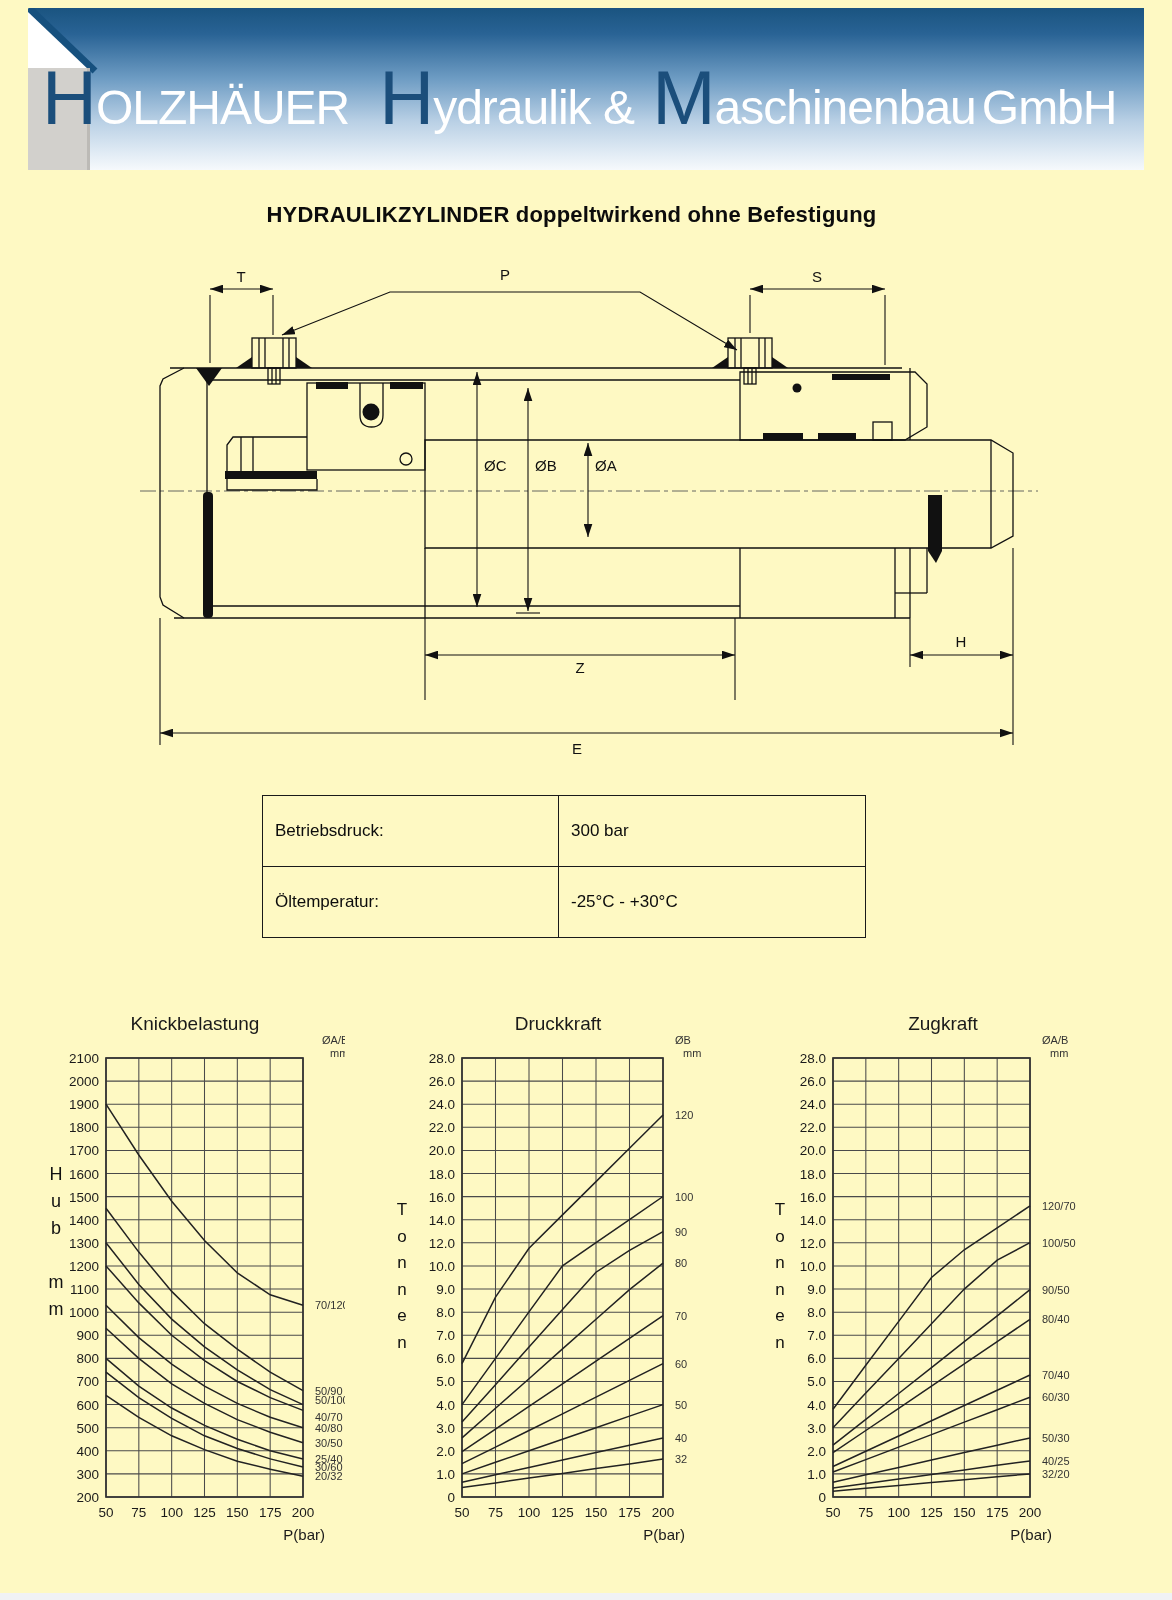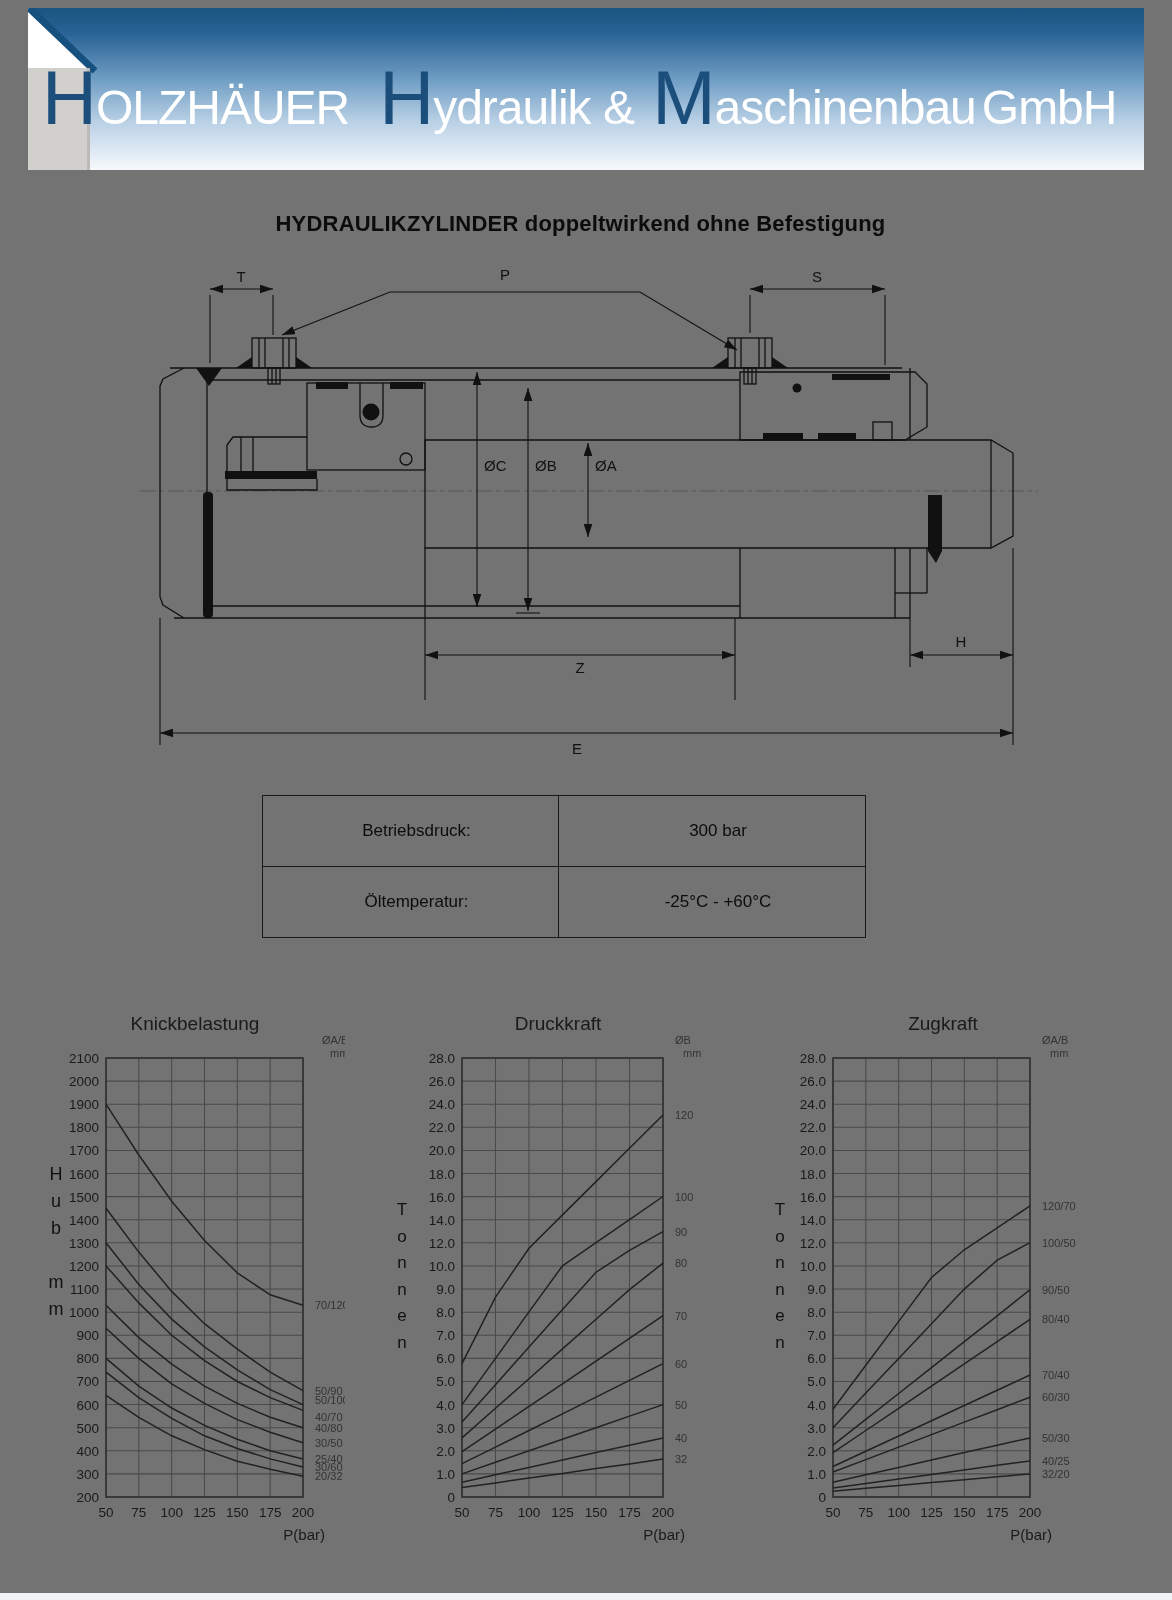--- a/index.html
+++ b/index.html
@@ -1,39 +1,39 @@
 <!DOCTYPE html>
 <html><head>
 <meta charset="utf-8">
 <style>
   html,body{margin:0;padding:0;background:#ffffff;}
-  .page{position:relative;width:1172px;height:1600px;background:#737373;overflow:hidden;
+  .page{position:relative;width:1172px;height:1600px;background:#fef9c3;overflow:hidden;
         font-family:"Liberation Sans",sans-serif;color:#111;}
   
   .banner{position:absolute;left:28px;top:8px;width:1116px;height:162px;
           background:linear-gradient(180deg,#1a5480 0%,#296395 16%,#6f9dc4 44%,#b9d0e5 70%,#e2ecf5 90%,#f6f9fc 100%);}
   .logo{position:absolute;left:0;top:0;}
   .banner-text{position:absolute;left:14px;top:46px;white-space:nowrap;}
   .banner-text .cap{font-size:76px;color:#1b4e7b;letter-spacing:-1px;}
   .banner-text .rest{font-size:48px;color:#ffffff;letter-spacing:-1px;}
   .sp-mid{margin-left:30px;}
   .sp-sm{margin-left:6px;}
   
-  .doc-title{position:absolute;top:196px;left:0;width:1131px;margin:15px;text-align:center;
+  .doc-title{position:absolute;top:196px;left:0;width:1131px;margin:6px;text-align:center;
              font-size:22px;font-weight:600;letter-spacing:.2px;color:#0c0c0c;}
   
   .drawing{position:absolute;left:70px;top:255px;}
   .drawing .ln{stroke:#111;stroke-width:1.3;fill:none;}
   .drawing .dim{stroke:#111;stroke-width:1.1;fill:none;}
   .drawing .blk{fill:#111;stroke:none;}
   .drawing .cl{stroke:#555;stroke-width:.9;stroke-dasharray:16 4 4 4;}
   .drawing text{font-family:"Liberation Sans",sans-serif;font-size:15px;fill:#111;}
   
   .specs{position:absolute;left:262px;top:795px;width:604px;height:143px;
-         border-collapse:collapse;table-layout:fixed;font-size:17px;color:#0c0c0c;text-align:center;}
+         border-collapse:collapse;table-layout:fixed;font-size:17px;color:#0c0c0c;}
   .specs td{border:1.6px solid #1a1a1a;padding:0 0 0 12px;height:28.5px;vertical-align:middle;}
   .specs td.lab{width:283px;}
   
   .chart{position:absolute;}
   #c1{left:40px;top:1000px;width:305px;height:555px;}
   #c2{left:390px;top:1000px;width:330px;height:555px;}
   #c3{left:760px;top:1000px;width:345px;height:555px;}
   .chart svg{display:block;}
   .chart .grid{stroke:#4a4a4a;stroke-width:1.05;}
   .chart .frame{stroke:#333;stroke-width:1.7;fill:none;}
@@ -186,21 +186,21 @@
   </svg>
 
   <table class="specs">
     <tbody>
       <tr>
         <td class="lab">Betriebsdruck:</td>
         <td>300 bar</td>
       </tr>
       <tr>
         <td class="lab">Öltemperatur:</td>
-        <td>-25°C - +60°C</td>
+        <td>-25°C - +30°C</td>
       </tr>
     </tbody>
   </table>
 
   <div id="c1" class="chart">
       <svg viewBox="0 0 305 555" width="305" height="555">
         <g>
           <line x1="66" y1="58" x2="66" y2="497" class="grid"></line>
           <line x1="98.83333333333333" y1="58" x2="98.83333333333333" y2="497" class="grid"></line>
           <line x1="131.66666666666666" y1="58" x2="131.66666666666666" y2="497" class="grid"></line>

